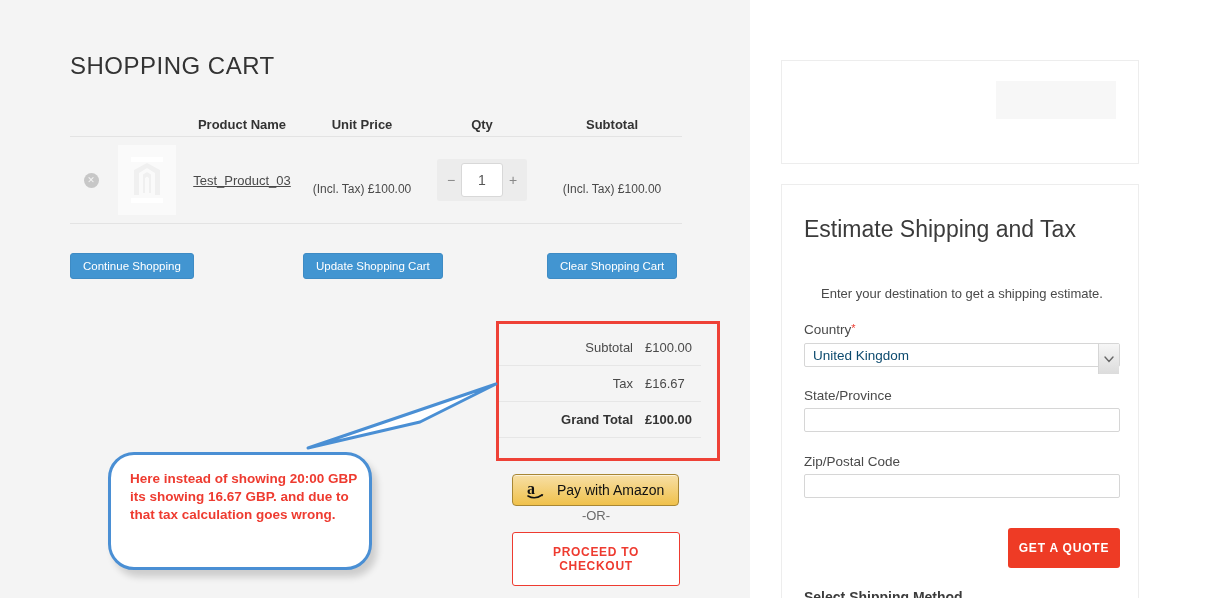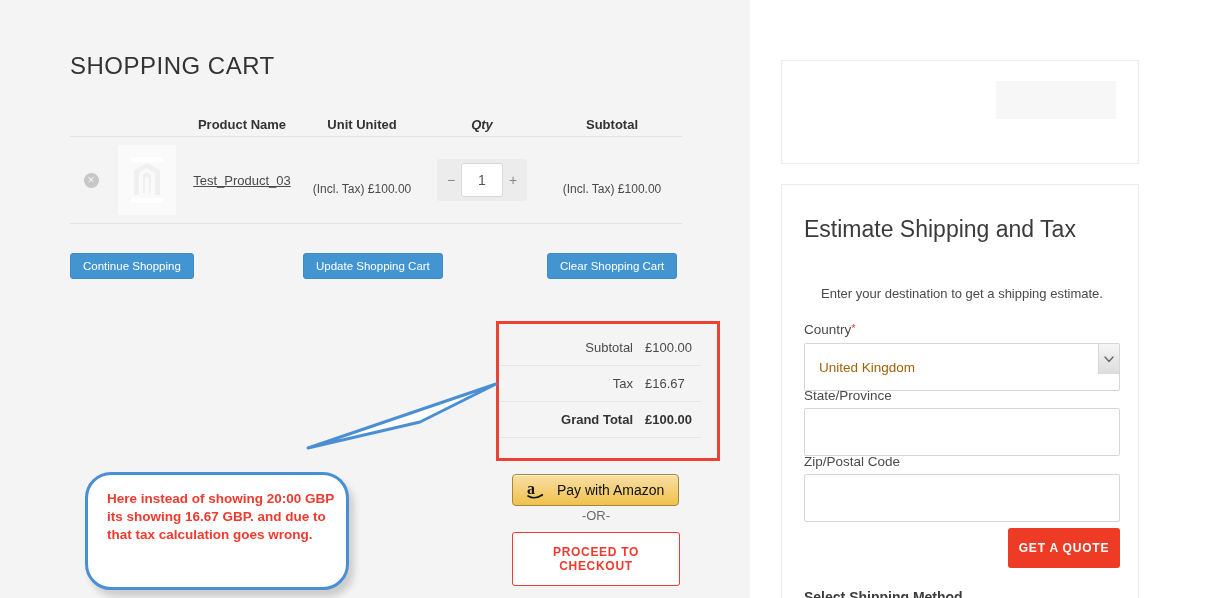--- a/index.html
+++ b/index.html
@@ -61,21 +61,21 @@
   }
   .cart-head .th {
     font-size: 13px;
     font-weight: bold;
     color: #333333;
     text-align: center;
   }
   .th-spacer { width: 112px; }
   .th-name   { width: 120px; }
   .th-price  { width: 120px; }
-  .th-qty    { width: 120px; font-style: italic; }
+  .th-qty    { width: 120px; }
   .th-sub    { width: 140px; }
 
   .cart-row {
     display: flex;
     align-items: center;
     height: 86px;
     border-bottom: 1px solid #e3e3e3;
     position: relative;
   }
   .cell-remove {
@@ -204,28 +204,27 @@
   .total-value { min-width: 56px; text-align: left; }
   .total-row.grand .total-label,
   .total-row.grand .total-value {
     font-weight: bold;
     color: #333333;
   }
 
   
   .callout {
     position: absolute;
-    left: 85px; top: 452px;
+    left: 108px; top: 452px;
     width: 264px; height: 118px;
     background: #ffffff;
     border: 3px solid #4a8fd4;
     border-radius: 26px;
     box-shadow: 5px 7px 7px rgba(0,0,0,.16);
     box-sizing: border-box;
-    margin-top: 20px;
   }
   .callout-text {
     position: absolute;
     left: 19px; top: 15px;
     width: 232px;
     color: #ee3b30;
     font-size: 13.5px;
     font-weight: bold;
     line-height: 18px;
     white-space: pre-line;
@@ -329,27 +328,27 @@
     color: #4a4a4a;
   }
   .req {
     color: #ee3b30;
     font-size: 11px;
     vertical-align: top;
   }
   .field-input {
     position: absolute;
     left: 22px;
-    width: 316px; height: 48px;
+    width: 316px; height: 24px;
     border: 1px solid #d6d6d6;
     border-radius: 2px;
     background: #ffffff;
     font-size: 13.5px;
-    color: #a16207;
-    padding: 0 14px;
+    color: #0c4a6e;
+    padding: 0 8px;
     box-sizing: border-box;
     font-family: "Liberation Sans", sans-serif;
   }
   .select-wrap {
     position: absolute;
     left: 22px; top: 158px;
     width: 316px; height: 32px;
   }
   .select-wrap .field-input {
     position: absolute;
@@ -404,21 +403,21 @@
 
   <div class="main-bg"></div>
   <div class="side-bg"></div>
 
   <div class="cart-title">SHOPPING CART</div>
 
   <div class="cart-table">
     <div class="cart-head">
       <div class="th th-spacer"></div>
       <div class="th th-name">Product Name</div>
-      <div class="th th-price">Unit United</div>
+      <div class="th th-price">Unit Price</div>
       <div class="th th-qty">Qty</div>
       <div class="th th-sub">Subtotal</div>
     </div>
 
     <div class="cart-row">
       <div class="cell-remove">
         <div class="remove-icon">✕</div>
       </div>
       <div class="cell-thumb">
         <div class="thumb">

